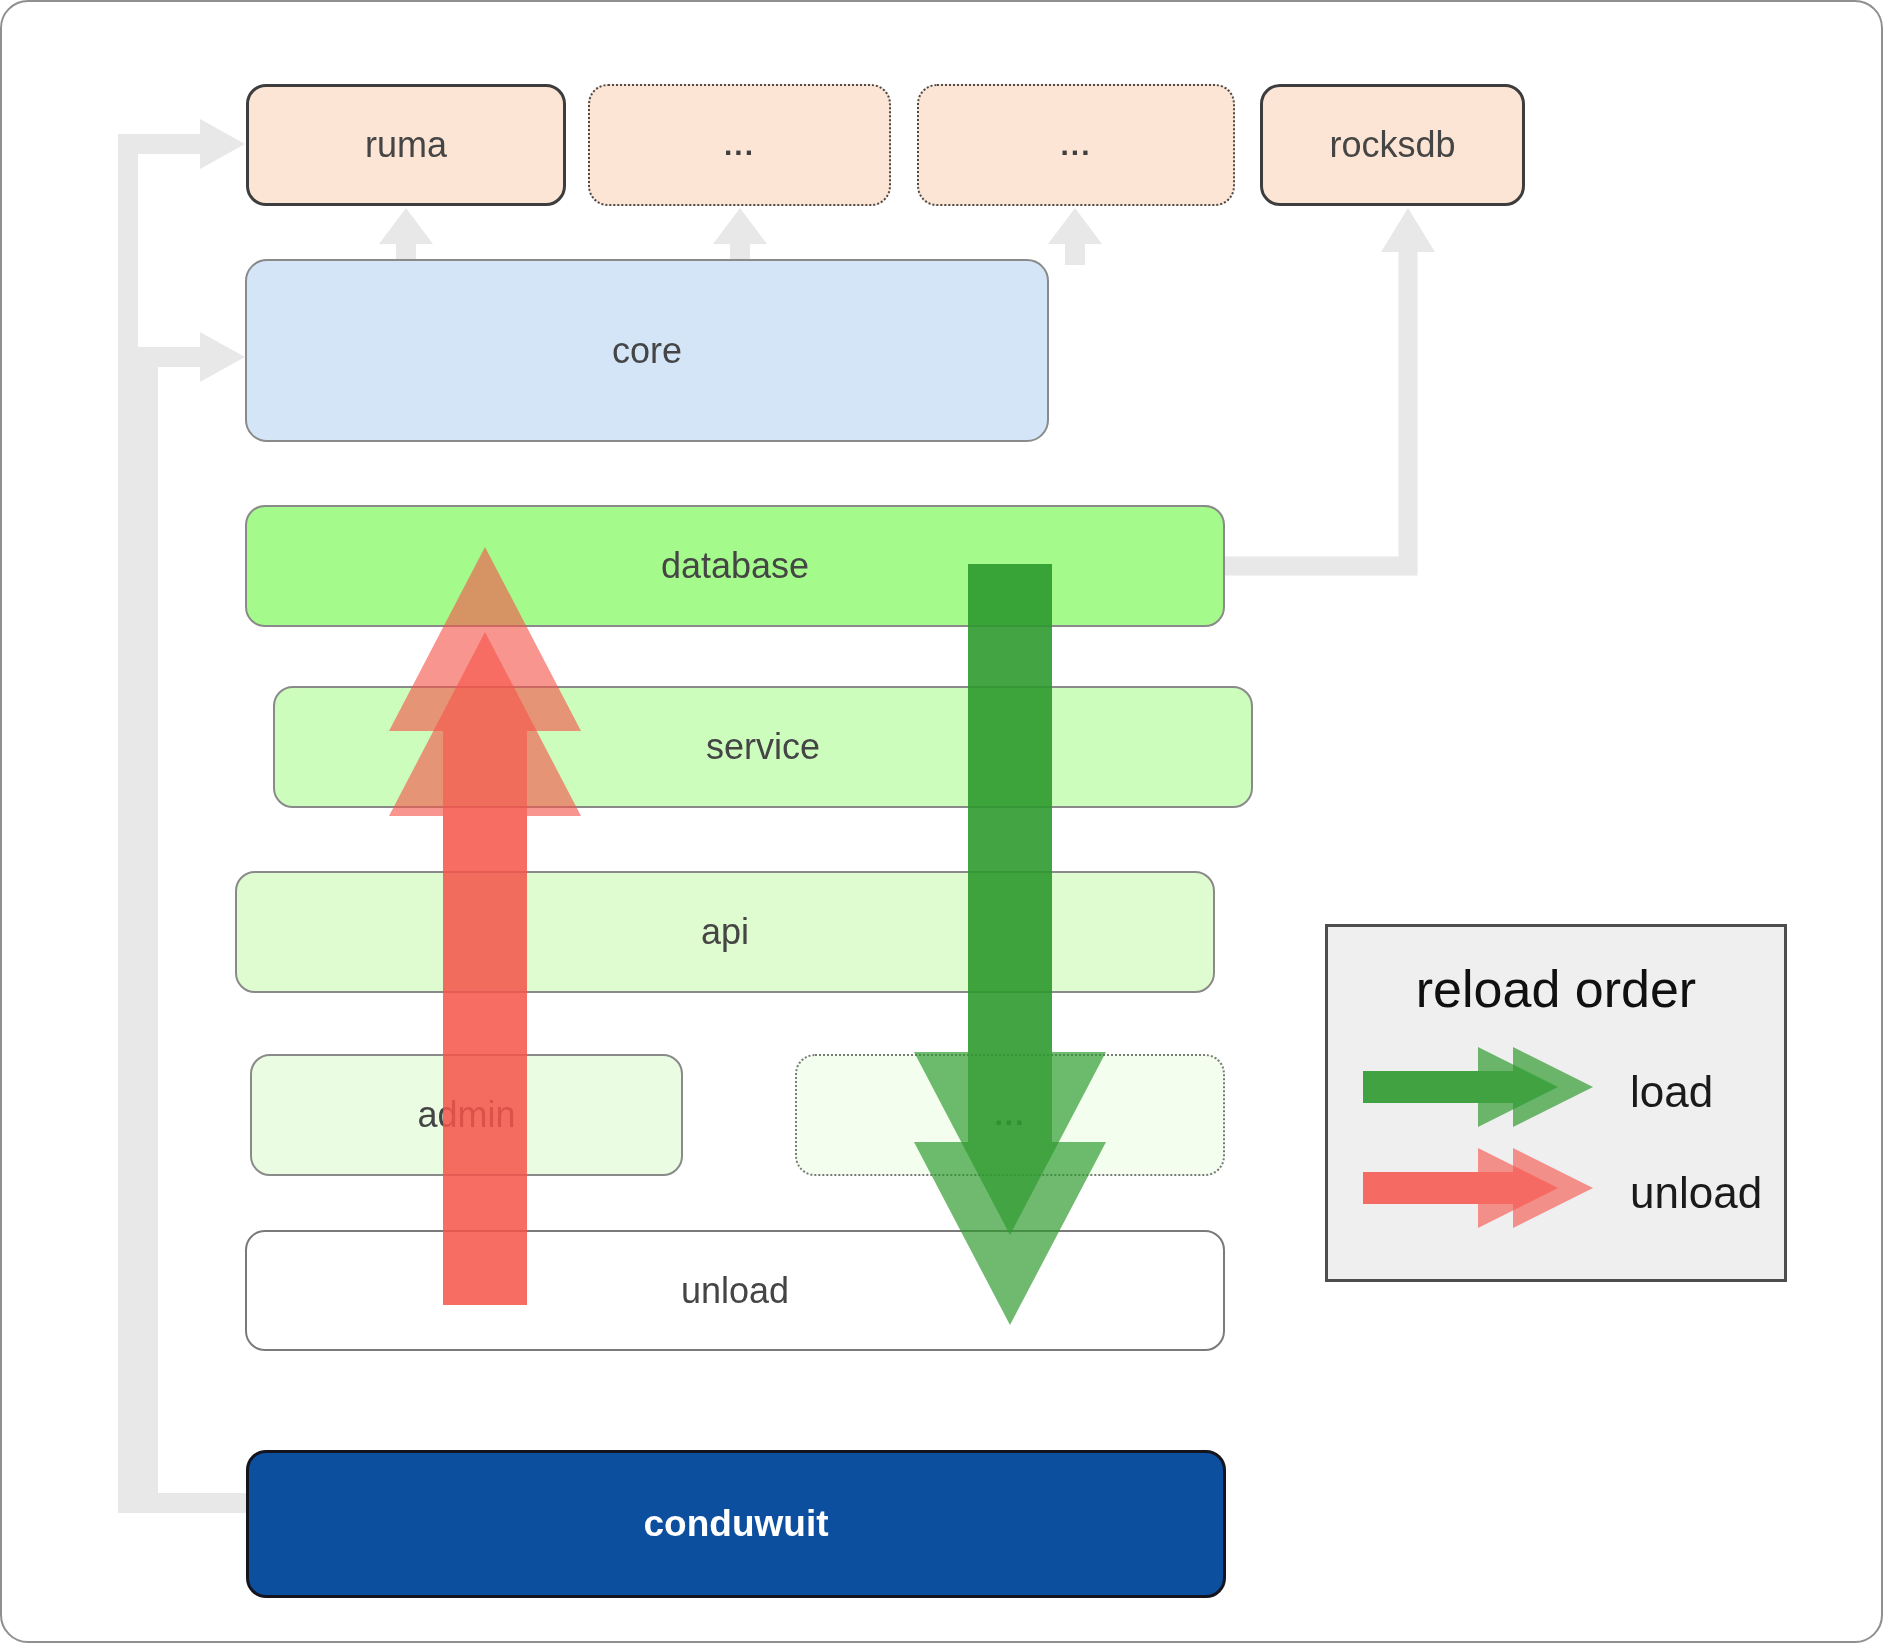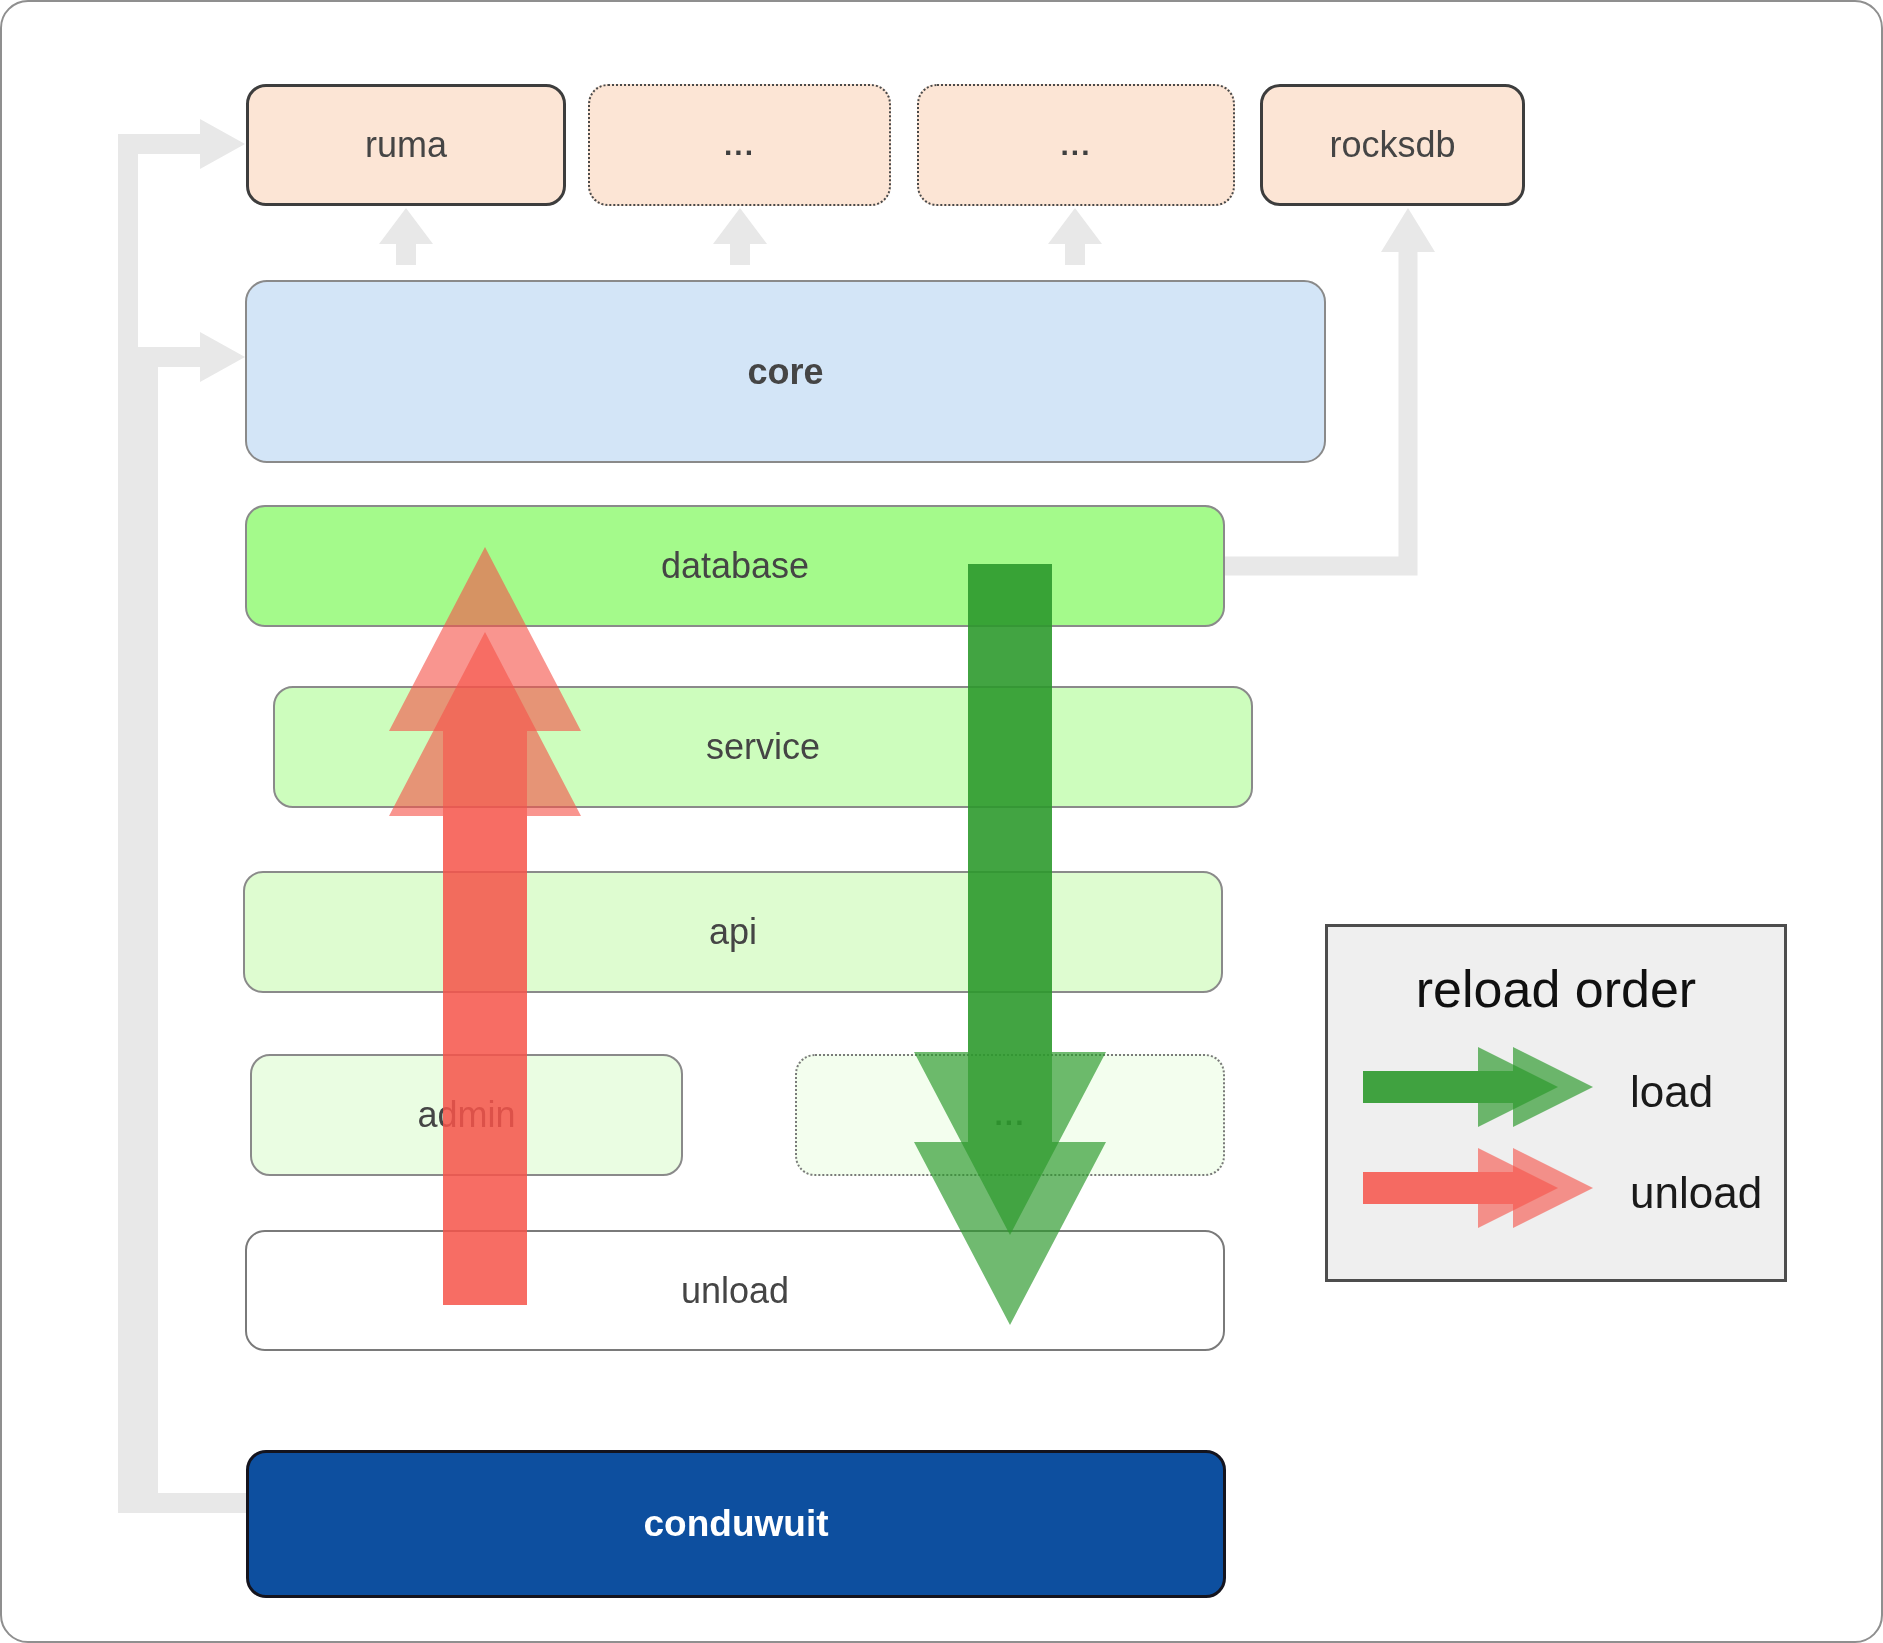--- a/index.html
+++ b/index.html
@@ -40,24 +40,24 @@
     z-index:2;
   }
   .box .lbl{white-space:nowrap;}
   .dots{font-weight:700;font-size:30px;letter-spacing:2px;color:#3f3f3f;}
   
   .ruma    {left:244px;top:82px;width:320px;height:122px;background:var(--peach);border:3px solid #3d3d3d;}
   .dots1   {left:586px;top:82px;width:303px;height:122px;background:var(--peach);border:2px dotted #4a4a4a;}
   .dots2   {left:915px;top:82px;width:318px;height:122px;background:var(--peach);border:2px dotted #4a4a4a;}
   .rocksdb {left:1258px;top:82px;width:265px;height:122px;background:var(--peach);border:3px solid #3d3d3d;}
   
-  .core    {left:243px;top:278px;width:1081px;height:183px;background:var(--core-blue);border:2px solid #8a8a8a;border-radius:22px;font-weight:bold;}
+  .core    {left:243px;top:257px;width:804px;height:183px;background:var(--core-blue);border:2px solid #8a8a8a;border-radius:22px;}
   .database{left:243px;top:503px;width:980px;height:122px;background:var(--database-green);border:2px solid #8a8a8a;}
   .service {left:243px;top:684px;width:980px;height:122px;background:var(--service-green);border:2px solid #8a8a8a;margin-left:28px;}
-  .api     {left:241px;top:869px;width:980px;height:122px;background:var(--api-green);border:2px solid #8a8a8a;}
+  .api     {left:233px;top:869px;width:980px;height:122px;background:var(--api-green);border:2px solid #8a8a8a;}
   .admin   {left:248px;top:1052px;width:433px;height:122px;background:var(--admin-green);border:2px solid #8a8a8a;}
   .dots3   {left:793px;top:1052px;width:430px;height:122px;background:var(--ellipsis-green);border:2px dotted #7a7a7a;}
   .router  {left:243px;top:1228px;width:980px;height:121px;background:var(--router-white);border:2px solid #7a7a7a;}
   .conduwuit{left:244px;top:1448px;width:980px;height:148px;background:var(--conduwuit-blue);border:3px solid #14141e;color:#ffffff;font-weight:700;font-size:37px;}
   
   .legend{
     position:absolute;left:1323px;top:922px;width:462px;height:358px;
     box-sizing:border-box;
     background:var(--legend-bg);
     border:3px solid #4d4d4d;

